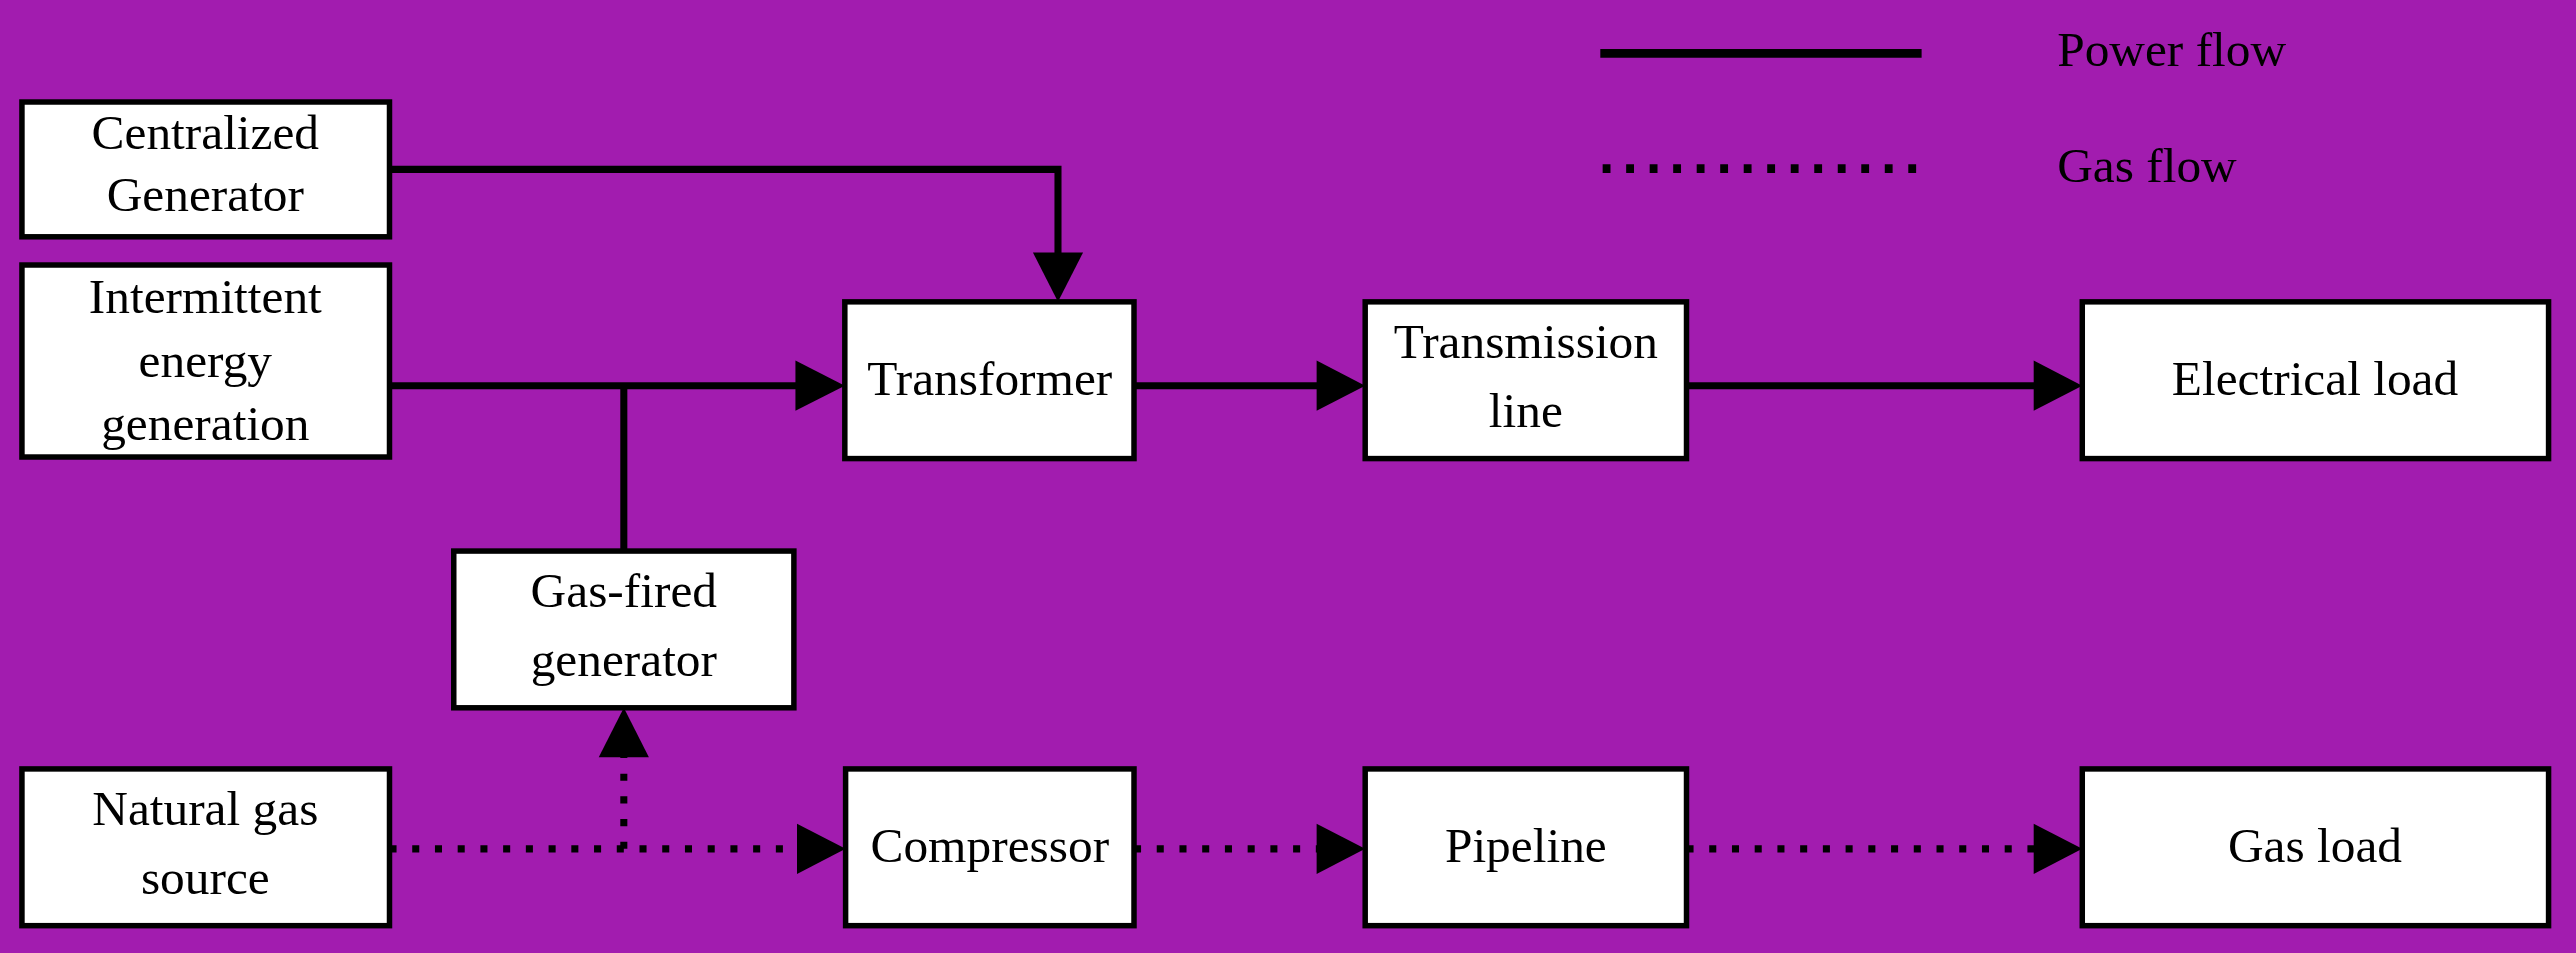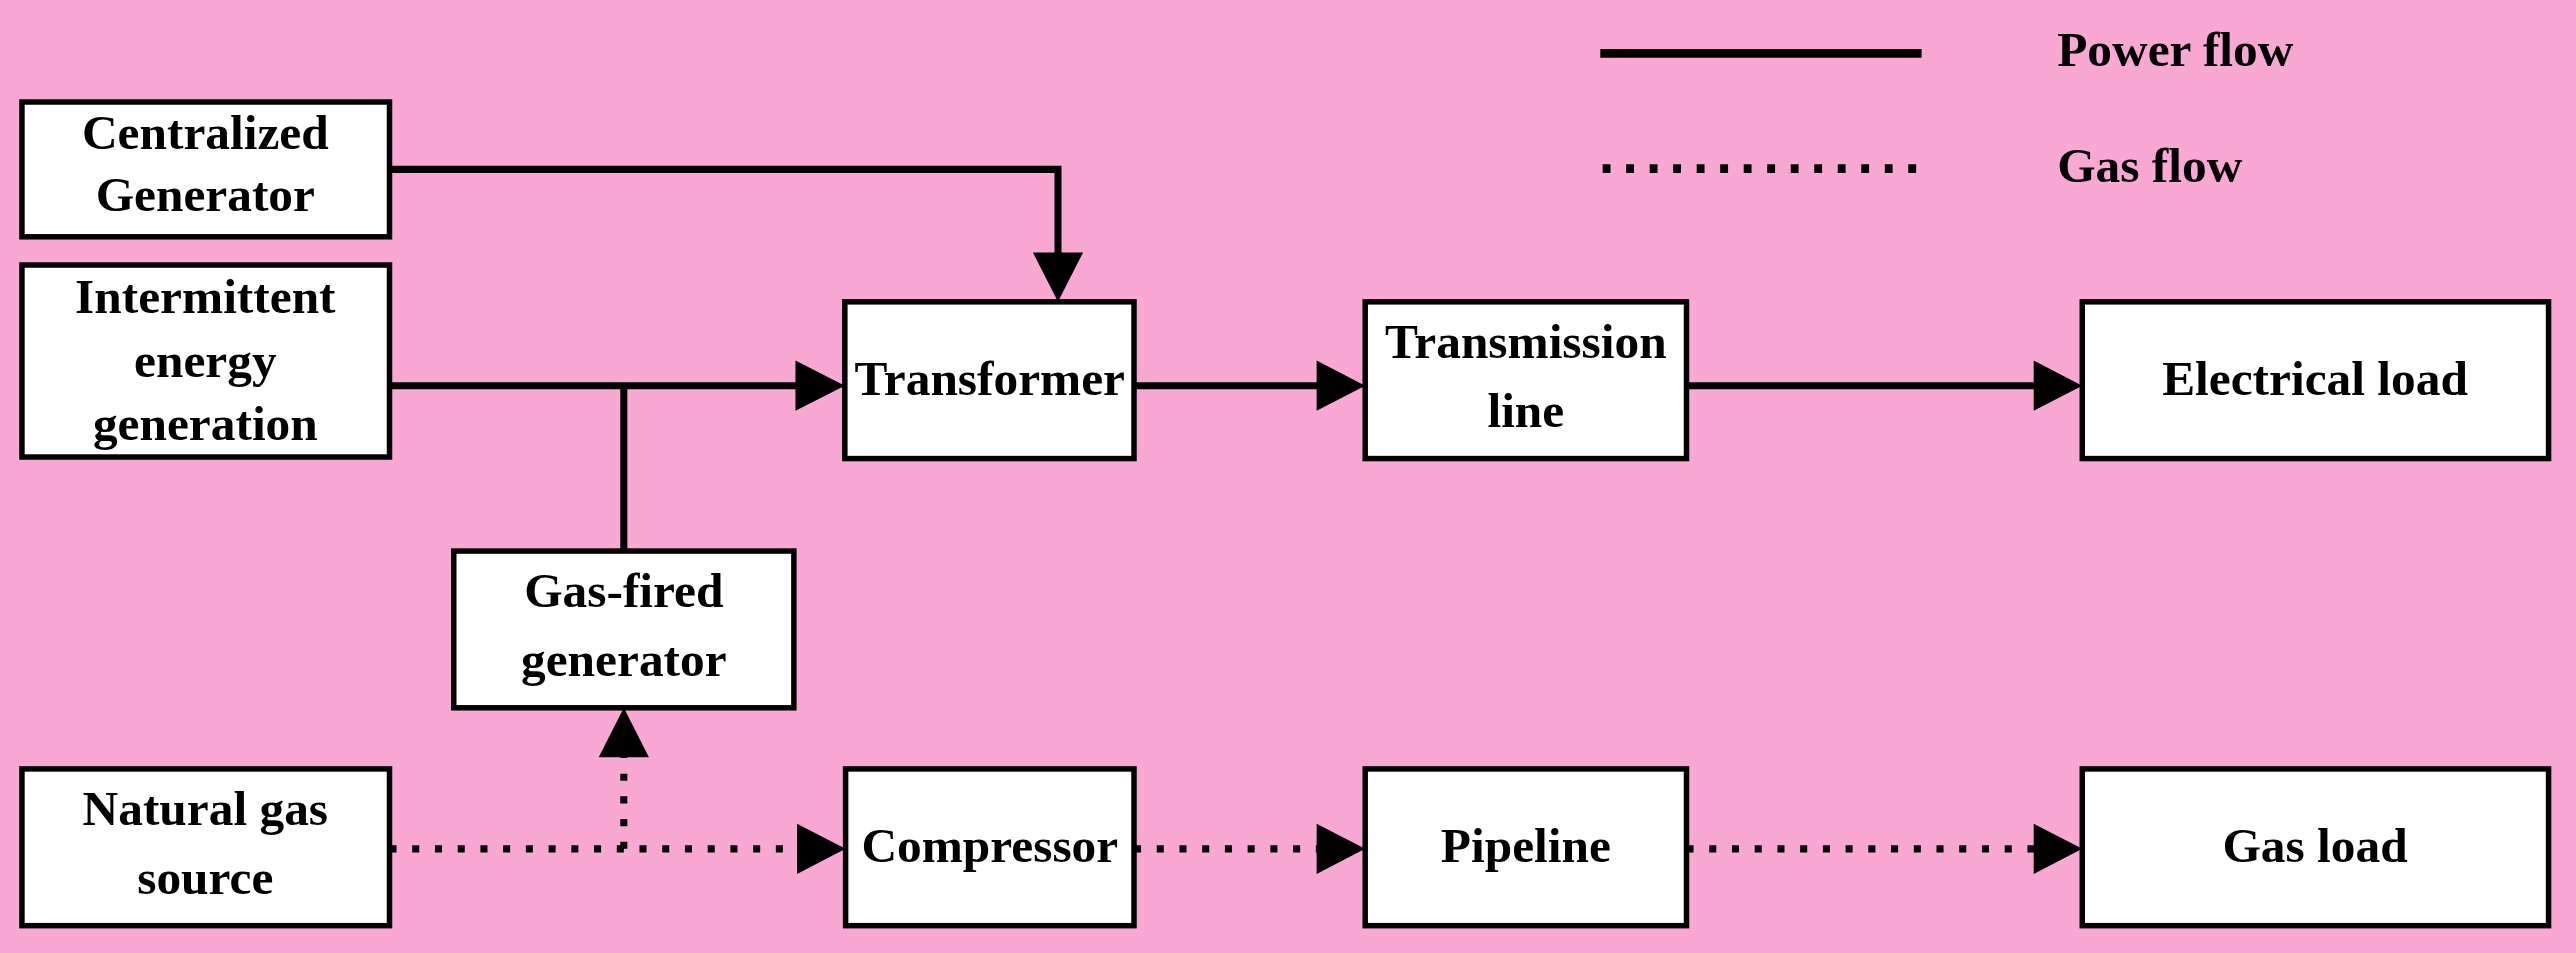--- a/index.html
+++ b/index.html
@@ -4,23 +4,22 @@
 <style>
   html, body {
     margin: 0;
     padding: 0;
     background: #ffffff;
   }
   #canvas-wrap {
     position: relative;
     width: 2576px;
     height: 954px;
-    background: #f9a8d4;
+    background: #a21caf;
     overflow: hidden;
-    font-weight: bold;
   }
   svg#diagram {
     display: block;
     width: 2576px;
     height: 954px;
   }
   .node-rect {
     fill: #ffffff;
     stroke: #000000;
     stroke-width: 7;

